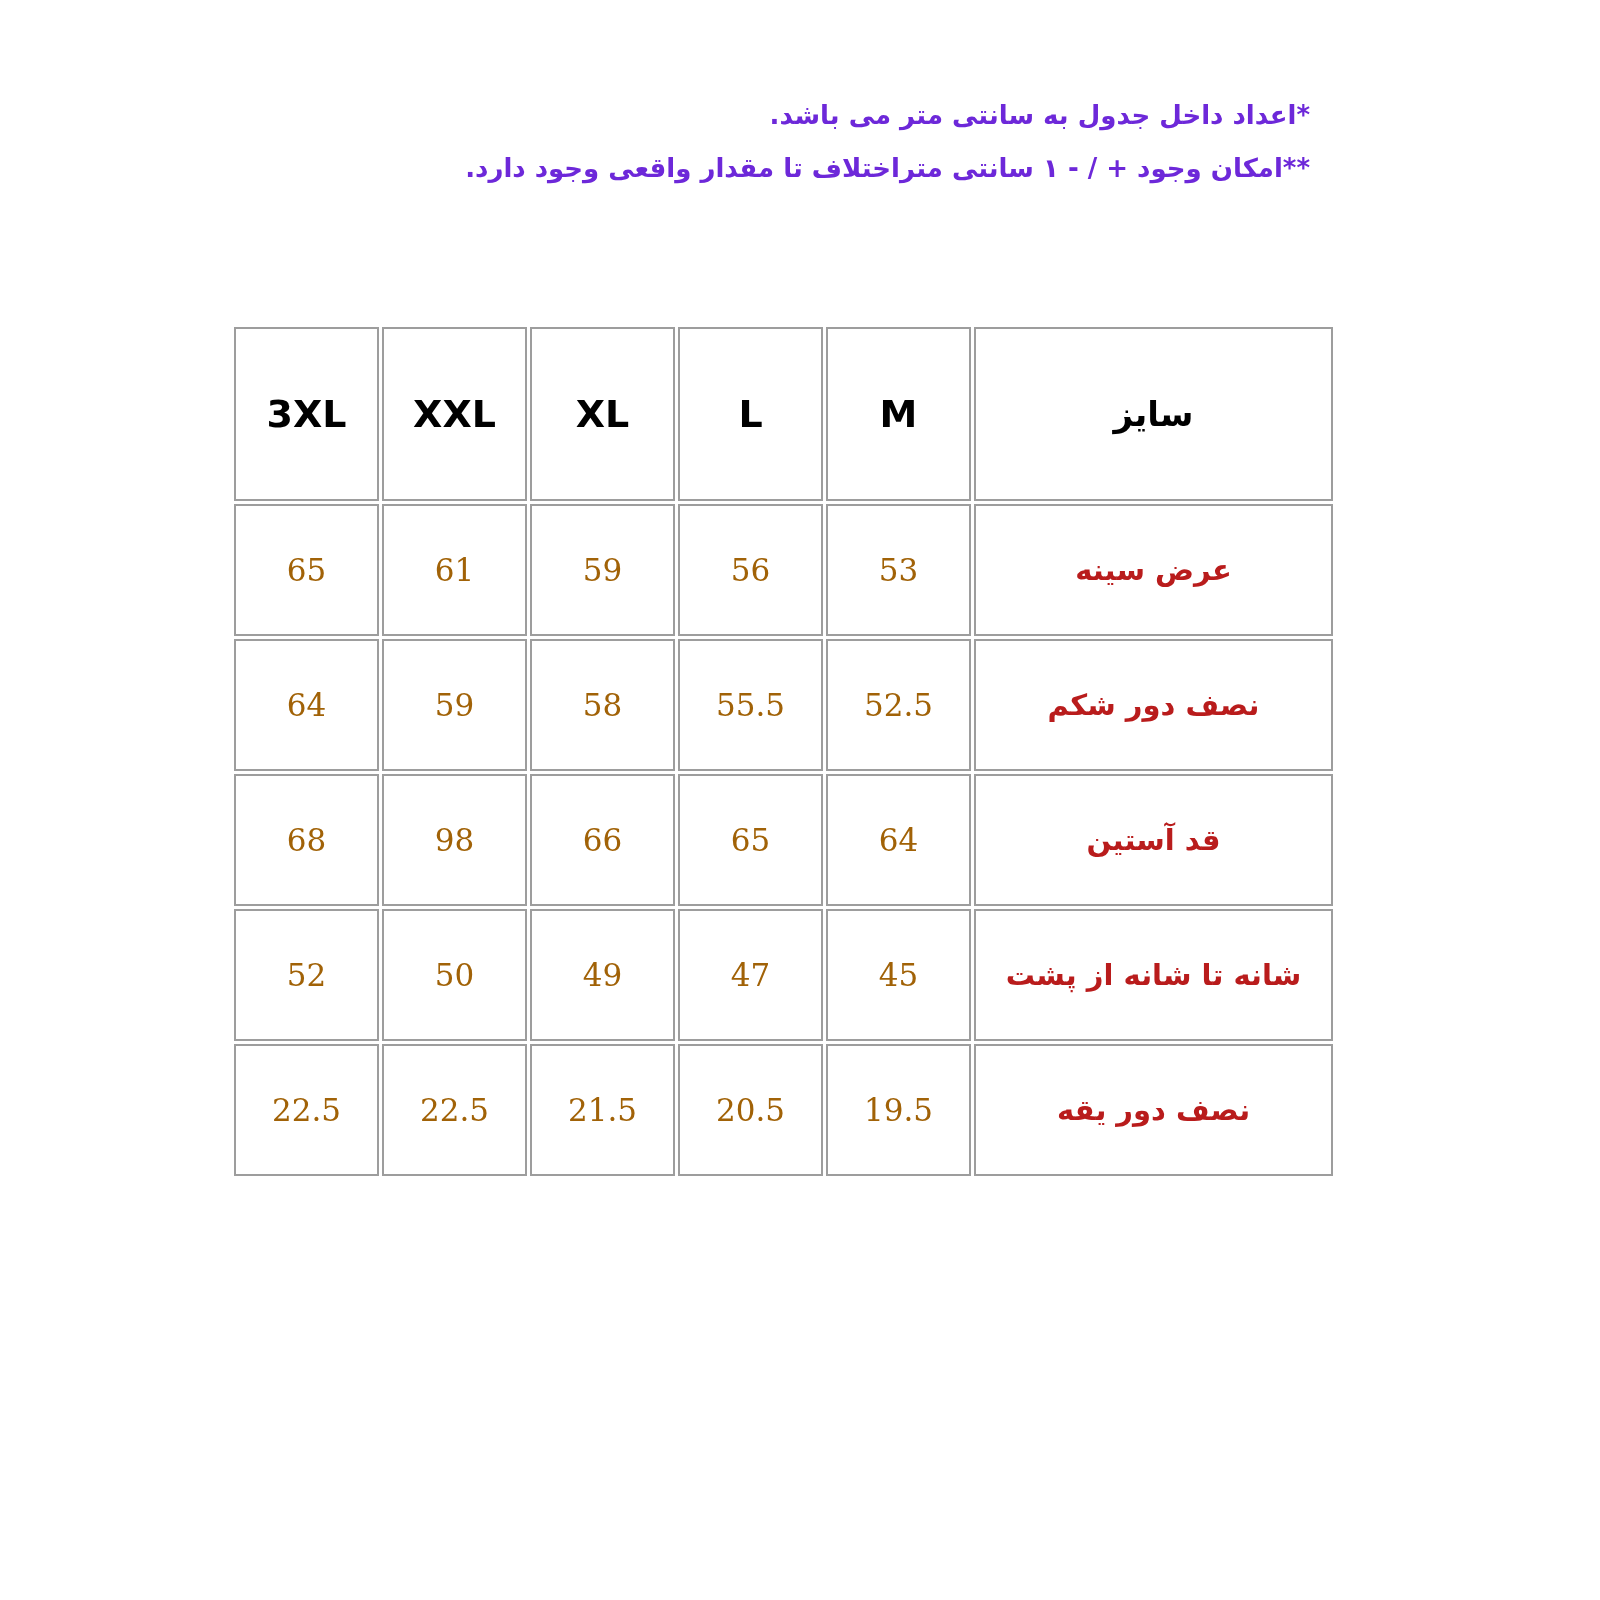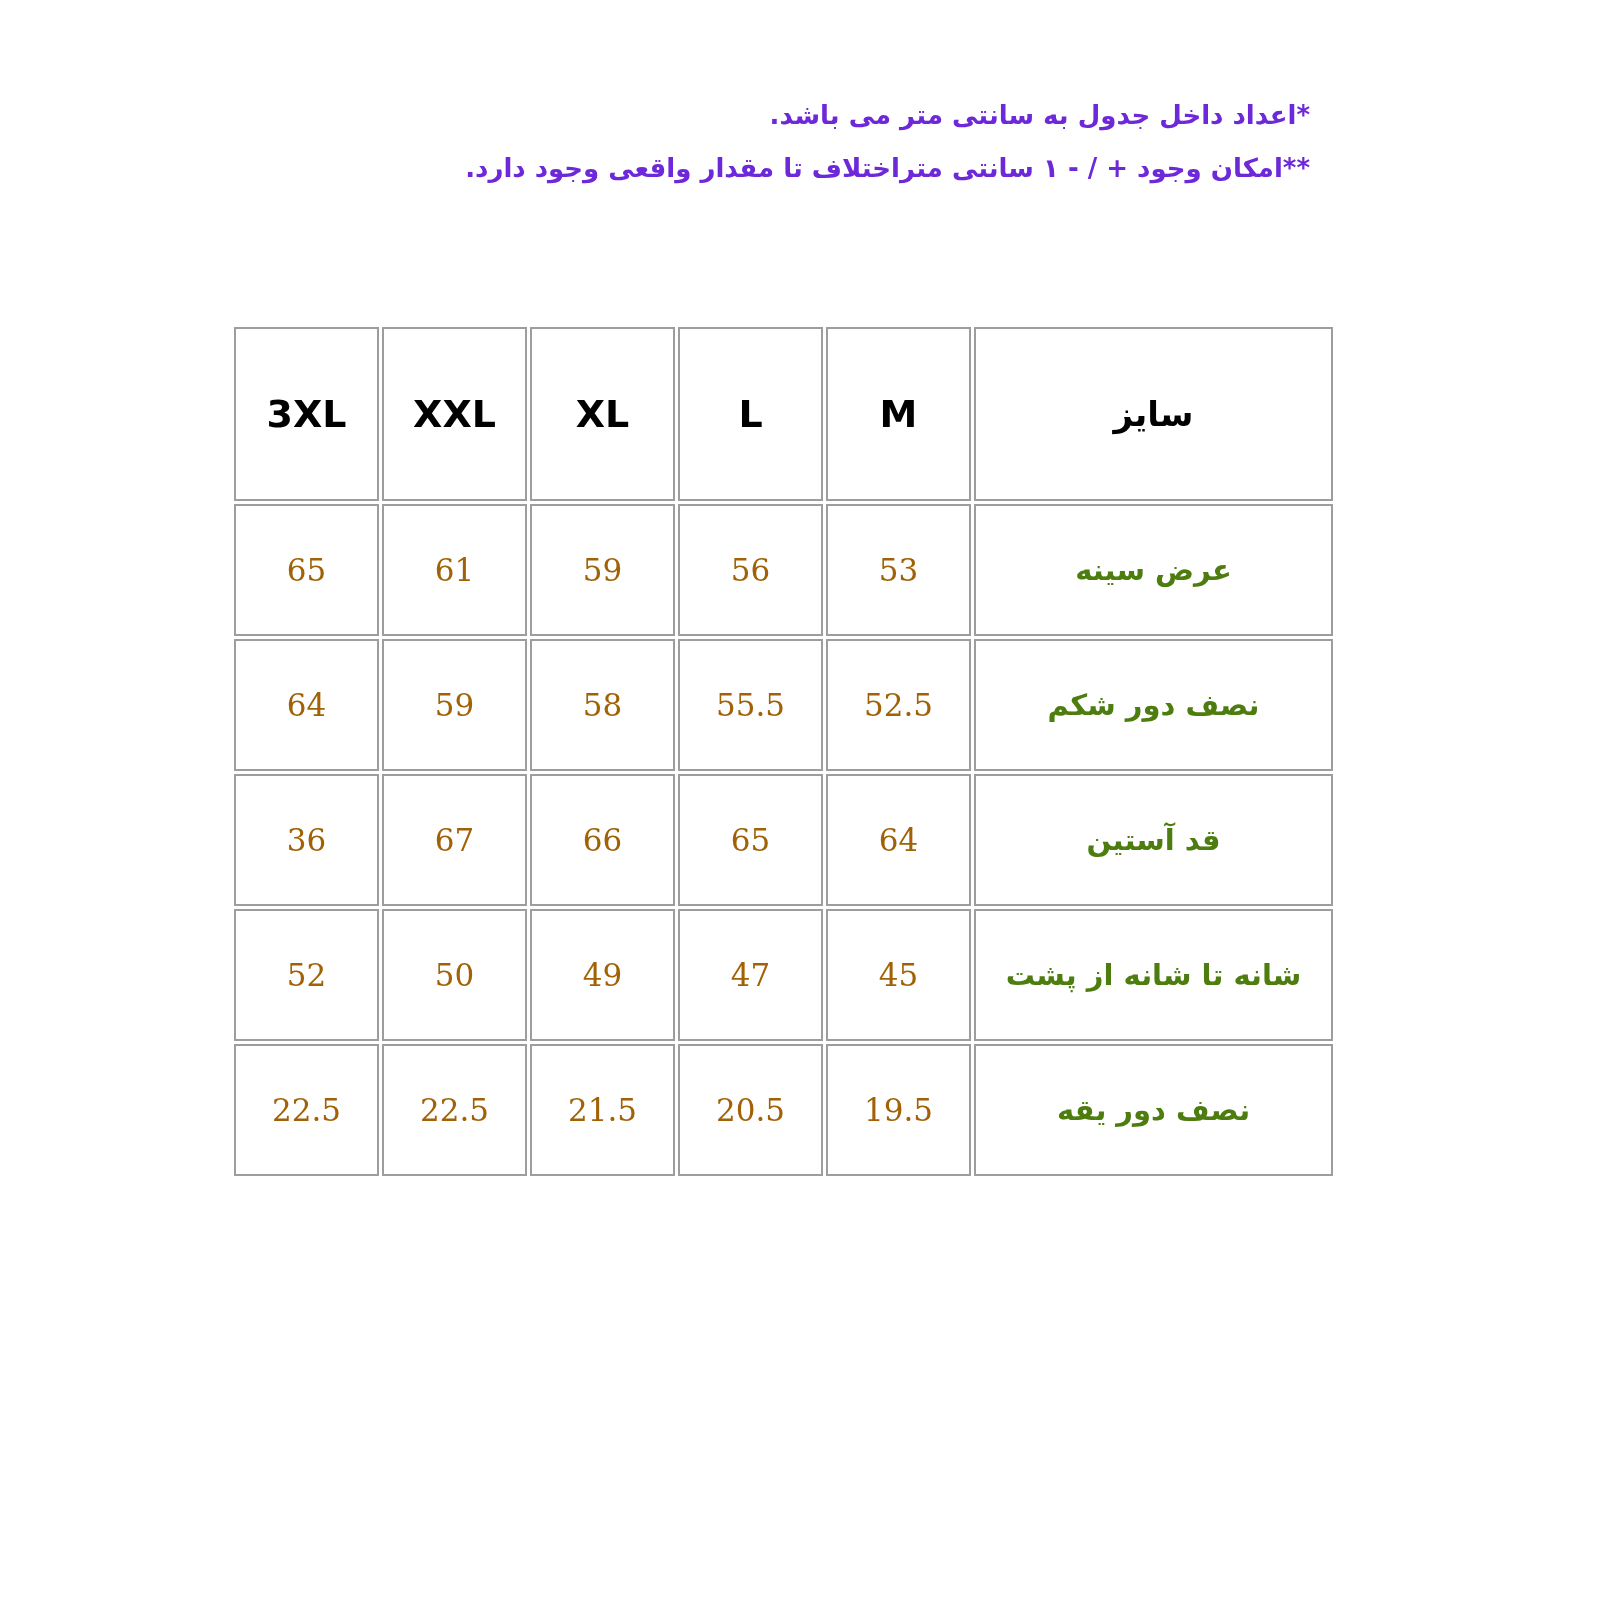--- a/index.html
+++ b/index.html
@@ -88,21 +88,21 @@
     font-size: 31px;
     font-family: "DejaVu Serif", "Liberation Serif", serif;
     font-weight: 400;
     color: #a16207;
   }
   tr.data-row td.row-label {
     font-family: "DejaVu Sans", "Liberation Sans", sans-serif;
     font-size: 29px;
     font-weight: 700;
     direction: rtl;
-    color: #4d7c0f;
+    color: #b91c1c;
   }
 </style>
 </head>
 <body>
 
 <div class="notes">
   <div class="note-line">*اعداد داخل جدول به سانتی متر می باشد.</div>
   <div class="note-line">**امکان وجود + / - ۱ سانتی متراختلاف تا مقدار واقعی وجود دارد.</div>
 </div>
 
@@ -137,22 +137,22 @@
       </tr>
       <tr class="data-row">
         <td>64</td>
         <td>59</td>
         <td>58</td>
         <td>55.5</td>
         <td>52.5</td>
         <td class="row-label">نصف دور شکم</td>
       </tr>
       <tr class="data-row">
-        <td>36</td>
-        <td>67</td>
+        <td>68</td>
+        <td>98</td>
         <td>66</td>
         <td>65</td>
         <td>64</td>
         <td class="row-label">قد آستین</td>
       </tr>
       <tr class="data-row">
         <td>52</td>
         <td>50</td>
         <td>49</td>
         <td>47</td>

